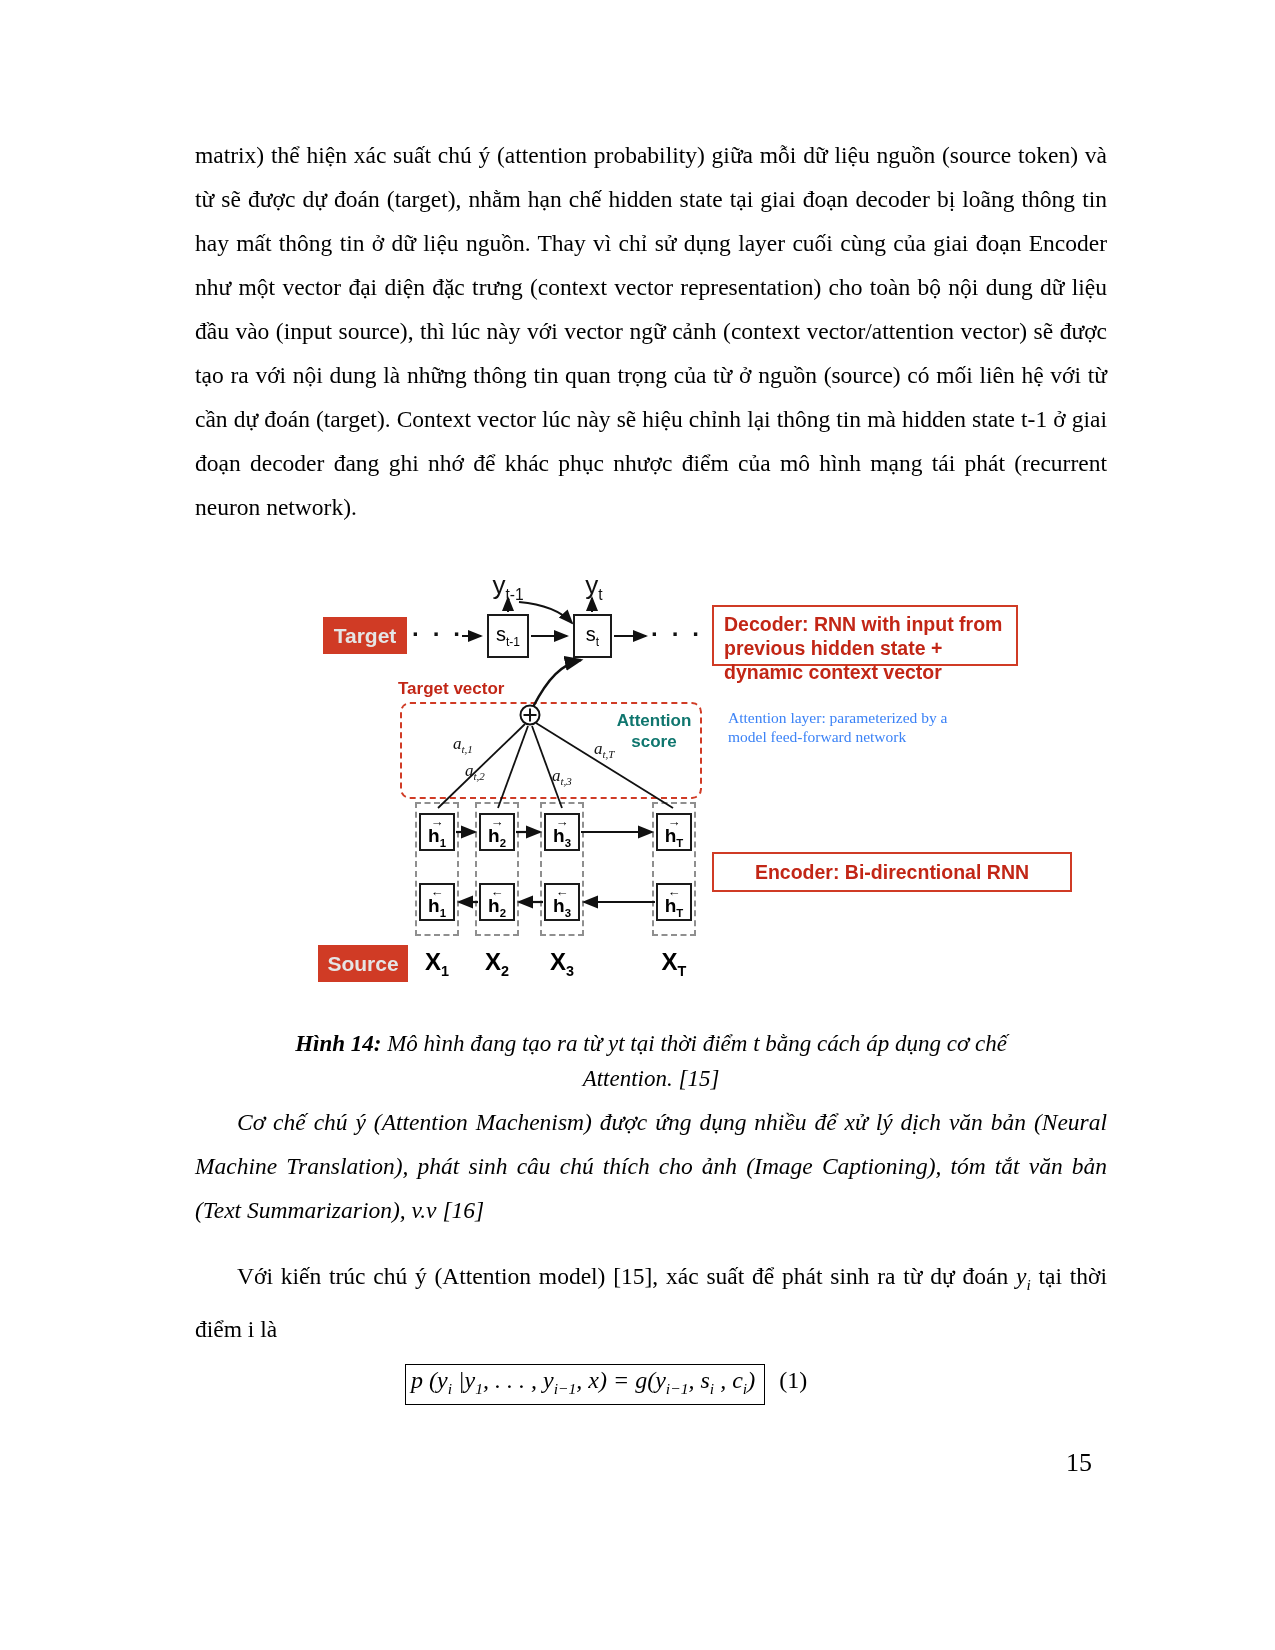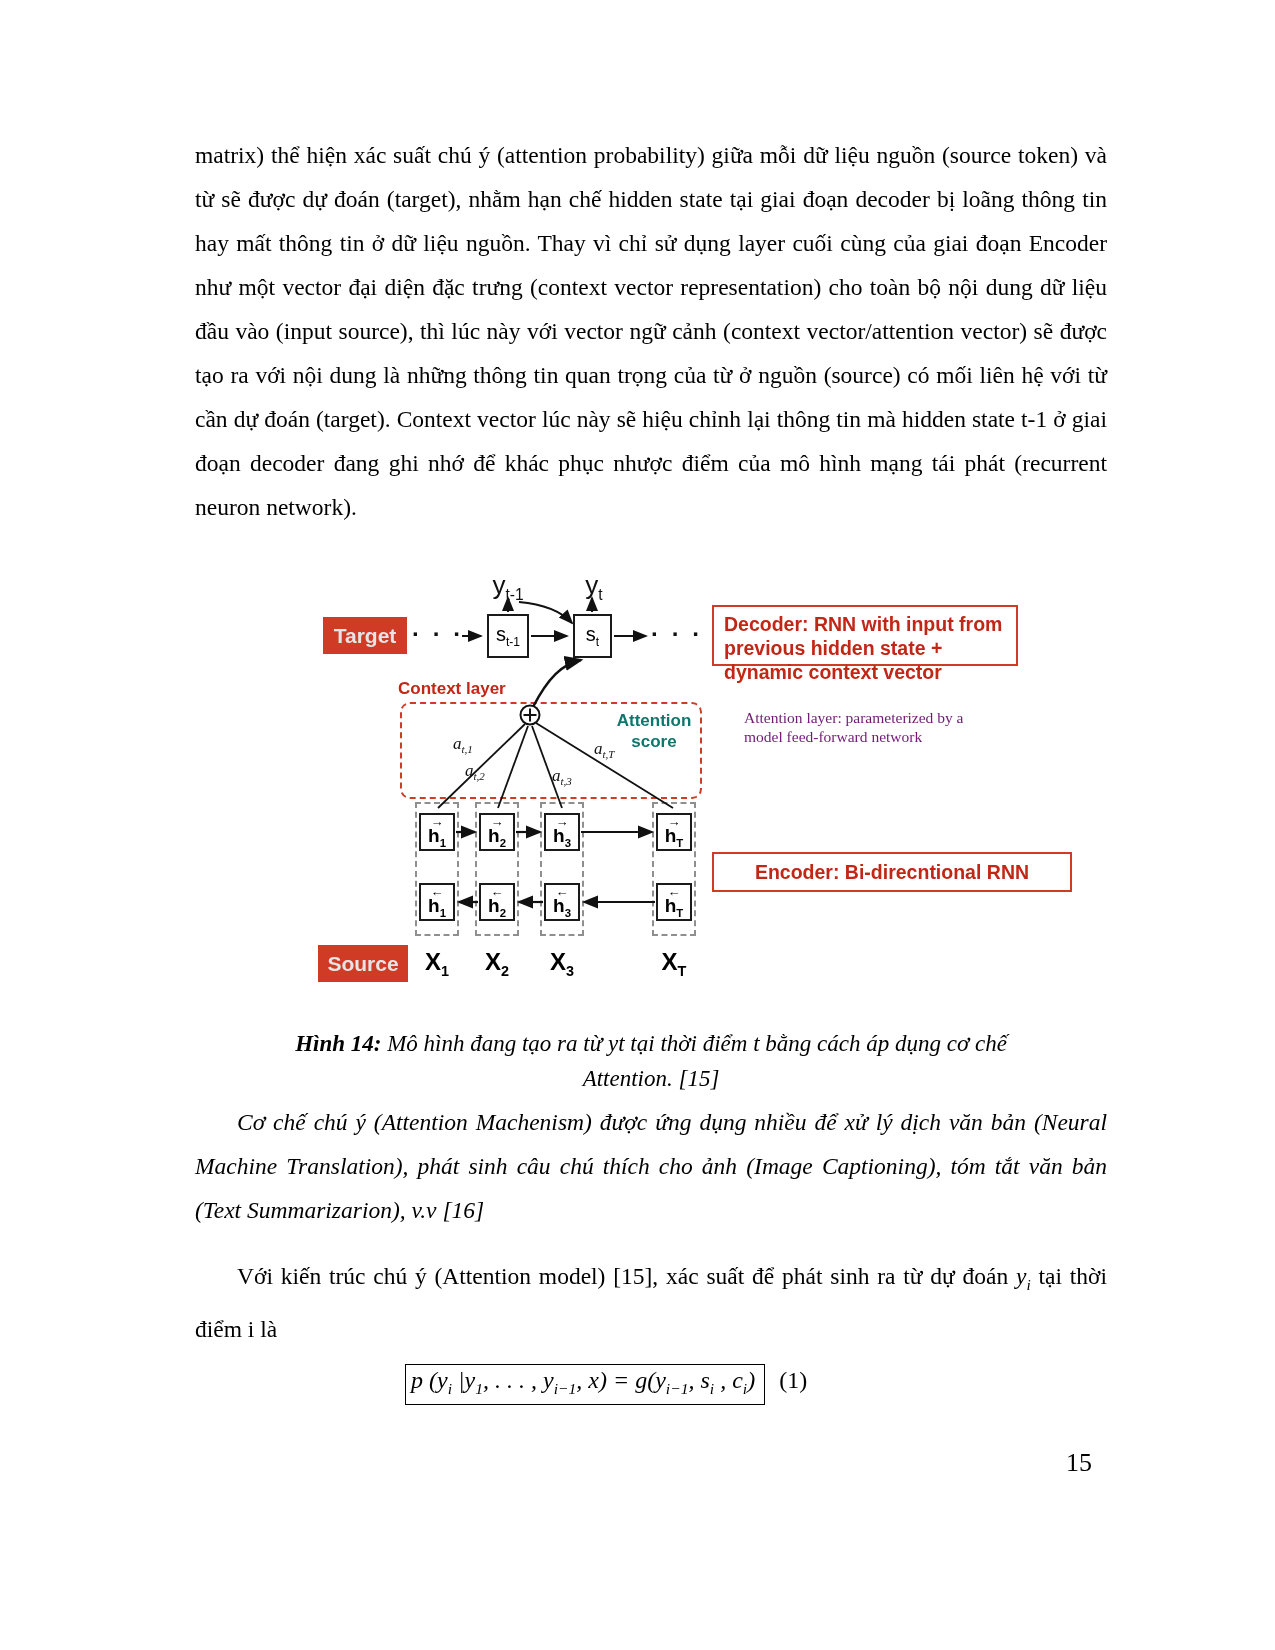--- a/index.html
+++ b/index.html
@@ -47,23 +47,23 @@
   }
   .encoder-note {
     position:absolute; left:402px; top:290px; width:360px; height:40px;
     border:2px solid #d03b25; color:#c22616; font-weight:bold; font-size:19.5px;
     display:flex; align-items:center; justify-content:center; z-index:2;
   }
   .ctx-label { position:absolute; left:88px; top:117px; color:#c22616; font-weight:bold; font-size:17px; z-index:2; }
   .attn-region { position:absolute; left:90px; top:140px; width:302px; height:97px; border:2.5px dashed #d03b25; border-radius:10px; z-index:0; }
   .attn-score { position:absolute; left:296px; top:148px; width:96px; text-align:center; color:#0f766e; font-weight:bold; font-size:17px; line-height:21px; z-index:2; }
   .attn-layer-note {
-    position:absolute; left:434px; top:146px; width:240px;
+    position:absolute; left:418px; top:146px; width:240px;
     font-family:"Liberation Serif","DejaVu Serif",serif;
-    color:#701a75; font-size:15.5px; line-height:19px; z-index:2;
+    color:#3b82f6; font-size:15.5px; line-height:19px; z-index:2;
   }
   .aw { position:absolute; font-family:"Liberation Serif","DejaVu Serif",serif; font-style:italic; font-size:17px; color:#111; z-index:3; }
   .aw sub { font-size:0.65em; }
   .col-dash { position:absolute; top:240px; width:44px; height:134px; border:2px dashed #8f8f8f; z-index:0; }
   .hnode { width:36px; height:38px; }
   .hstack { display:flex; flex-direction:column; align-items:center; line-height:1; }
   .vec { font-size:13px; height:11px; }
   .hl { font-size:19px; font-weight:bold; }
   .hl sub { font-size:0.6em; }
   .xlabel { position:absolute; top:386px; transform:translateX(-50%); font-size:24px; font-weight:bold; z-index:2; }
@@ -142,21 +142,21 @@
       <span class="nl"><span>s</span><sub>t</sub></span>
     </div>
     <div class="dots" style="left:341px;top:58px;">· · ·</div>
 
     <div class="decoder-note">
       <div>Decoder: RNN with  input from</div>
       <div>previous hidden state +</div>
       <div>dynamic context vector</div>
     </div>
 
-    <div class="ctx-label">Context layer</div>
+    <div class="ctx-label">Target vector</div>
 
     <div class="attn-region"></div>
 
     <div class="attn-score">
       <div>Attention</div>
       <div>score</div>
     </div>
 
     <div class="attn-layer-note">
       <div>Attention layer: parameterized by a</div>

